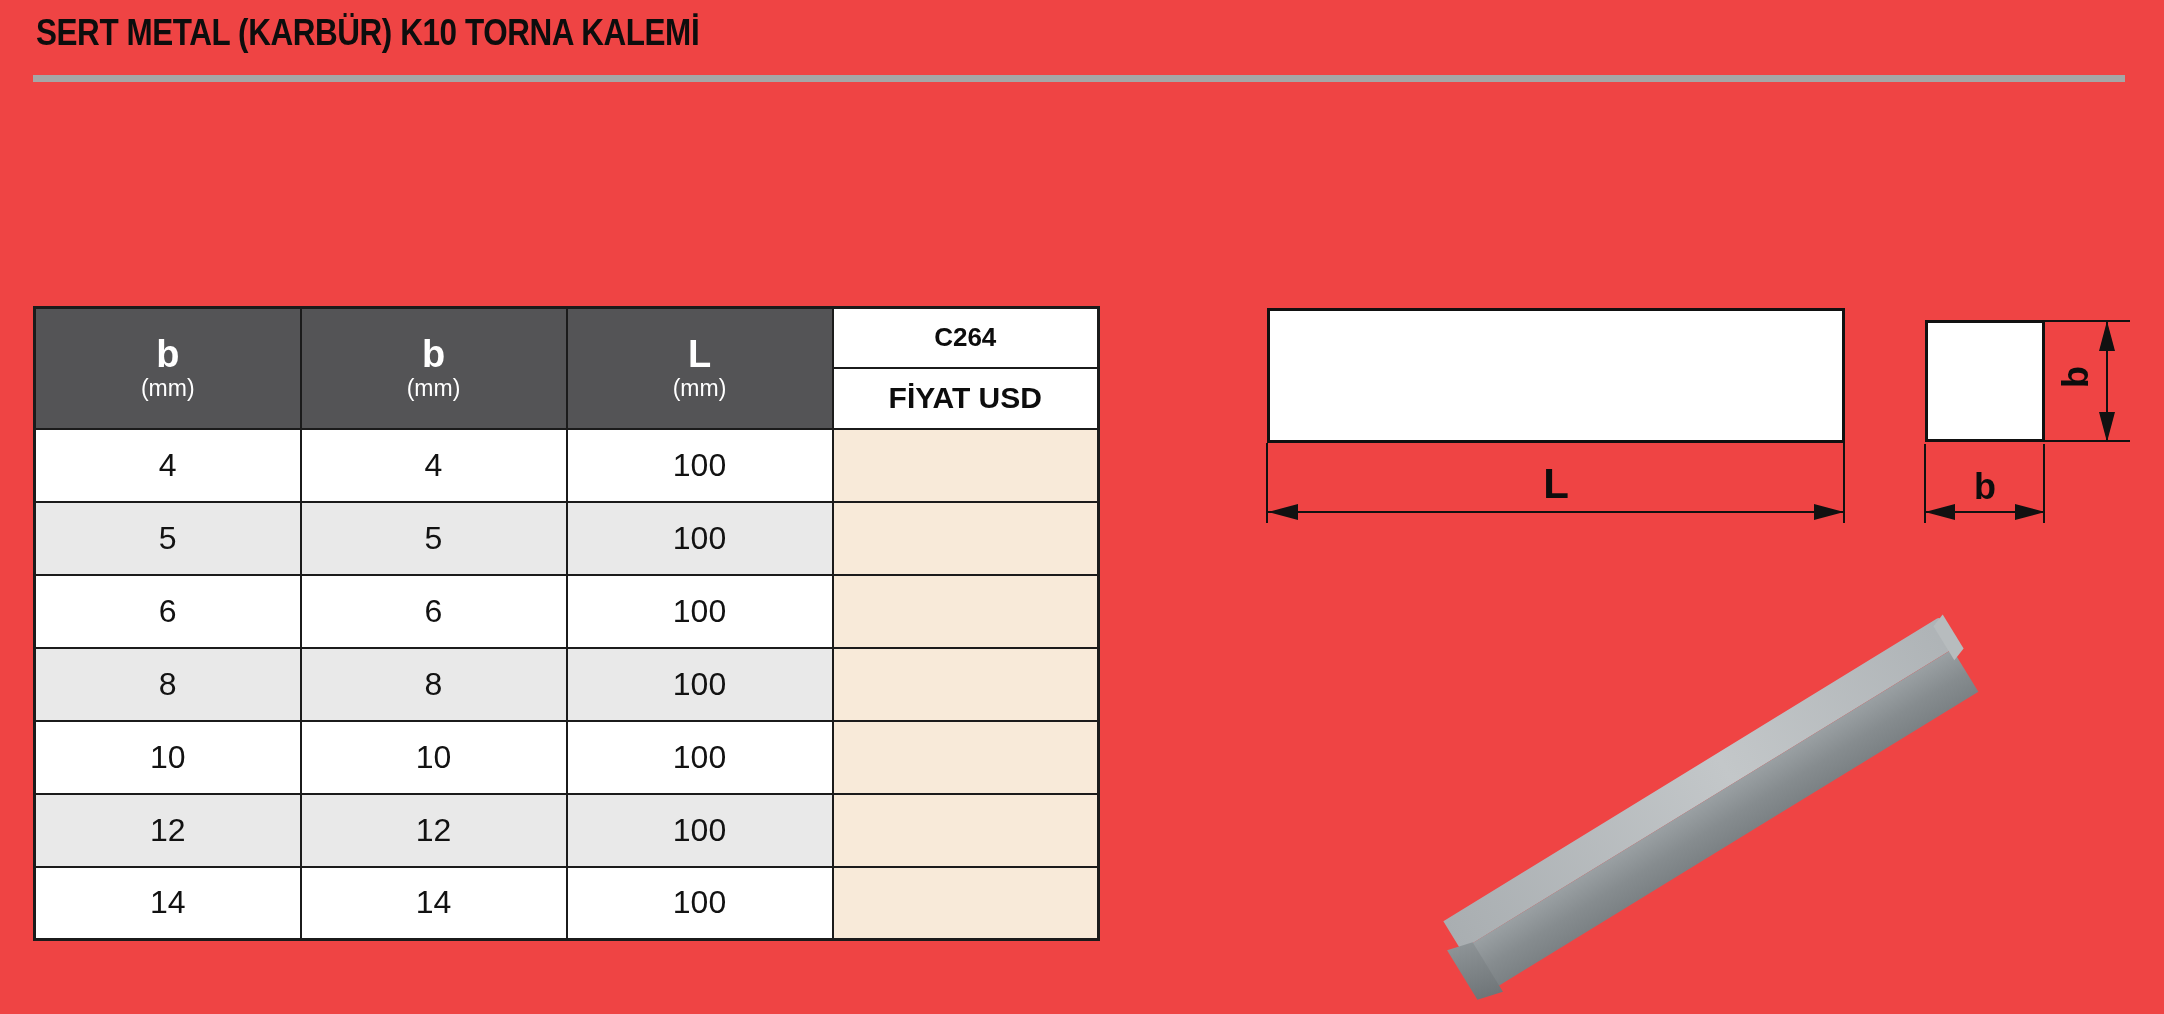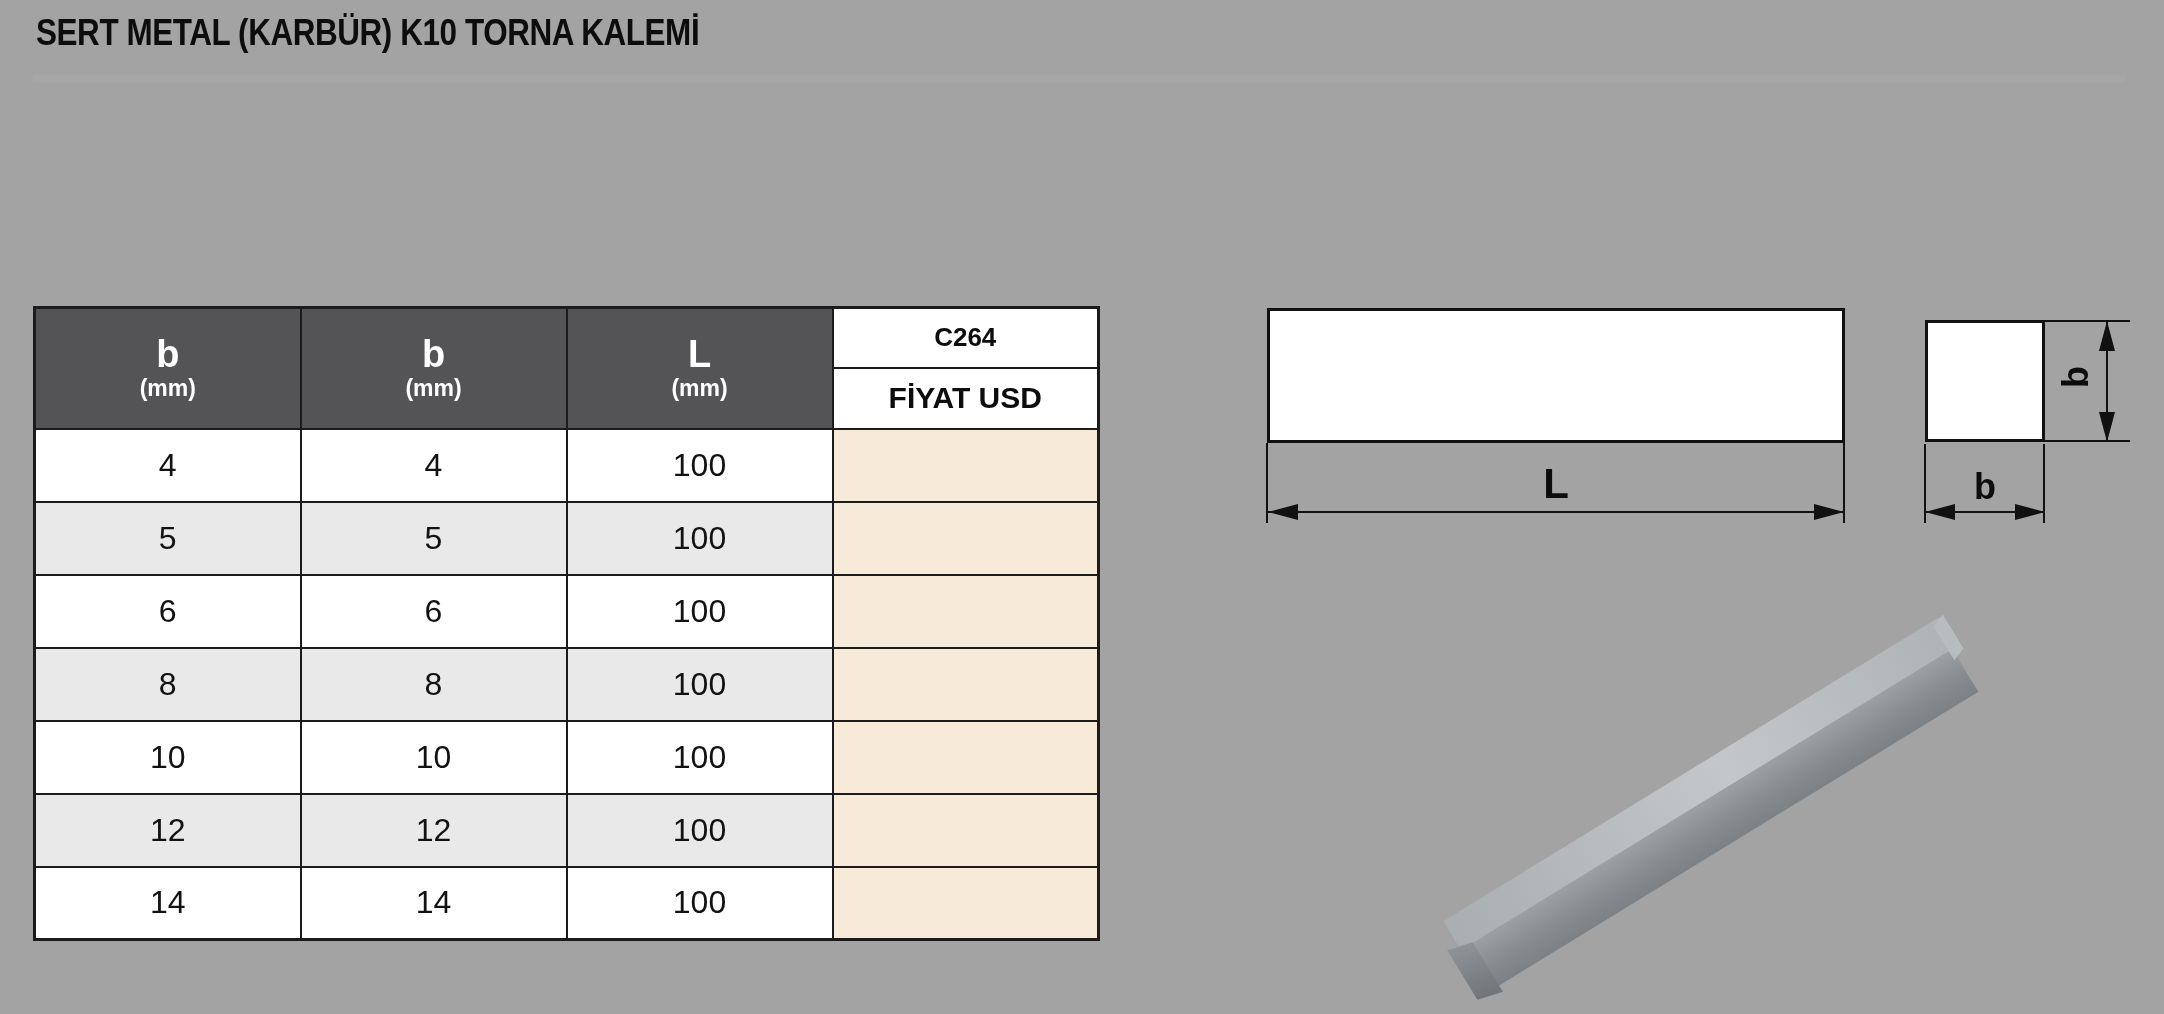--- a/index.html
+++ b/index.html
@@ -1,33 +1,33 @@
 <!DOCTYPE html>
 <html><head>
 <meta charset="utf-8">
 <style>
   * { margin:0; padding:0; box-sizing:border-box; }
   html,body { width:2164px; height:1014px; background:#ffffff; overflow:hidden;
               font-family:"Liberation Sans", sans-serif; }
-  .page { position:relative; width:2164px; height:1014px; background:#a3a3a3; }
+  .page { position:relative; width:2164px; height:1014px; background:#ef4444; }
 
   
   .page-title { position:absolute; left:36px; top:12px; font-size:37px; font-weight:800;
                 color:#0d0d0d; letter-spacing:-0.5px; white-space:nowrap;
                 transform:scaleX(0.85); transform-origin:left center; }
   .title-rule { position:absolute; left:33px; top:75px; width:2092px; height:7px; background:#a6a6a6; }
 
   
   table.spec { position:absolute; left:33px; top:306px; width:1067px;
                border-collapse:collapse; table-layout:fixed; }
   table.spec th, table.spec td { border:2px solid #1b1b1b; text-align:center; vertical-align:middle; }
   table.spec { border:3px solid #1b1b1b; }
   th.dark { background:#545456; color:#ffffff; height:121px; }
   .hdr-main { font-size:38px; font-weight:800; line-height:1.05; }
-  .hdr-unit { font-size:23px; font-weight:700; margin-top:0; }
+  .hdr-unit { font-size:23px; font-weight:400; margin-top:0; }
   th.code-cell  { background:#ffffff; color:#0d0d0d; font-size:26px; font-weight:800; height:60px; }
   th.price-head { background:#ffffff; color:#0d0d0d; font-size:30px; font-weight:800; height:61px;margin-left:16px; }
   table.spec tbody tr { height:73px; }
   table.spec tbody td { font-size:32px; font-weight:500; color:#121212; background:#ffffff; }
   table.spec tbody tr:nth-child(even) td { background:#e9e9e9; }
   table.spec tbody td.price-col,
   table.spec tbody tr:nth-child(even) td.price-col { background:#f8ead9; }
 
   
   .draw-rect { position:absolute; border:3px solid #111; background:#fff; }

